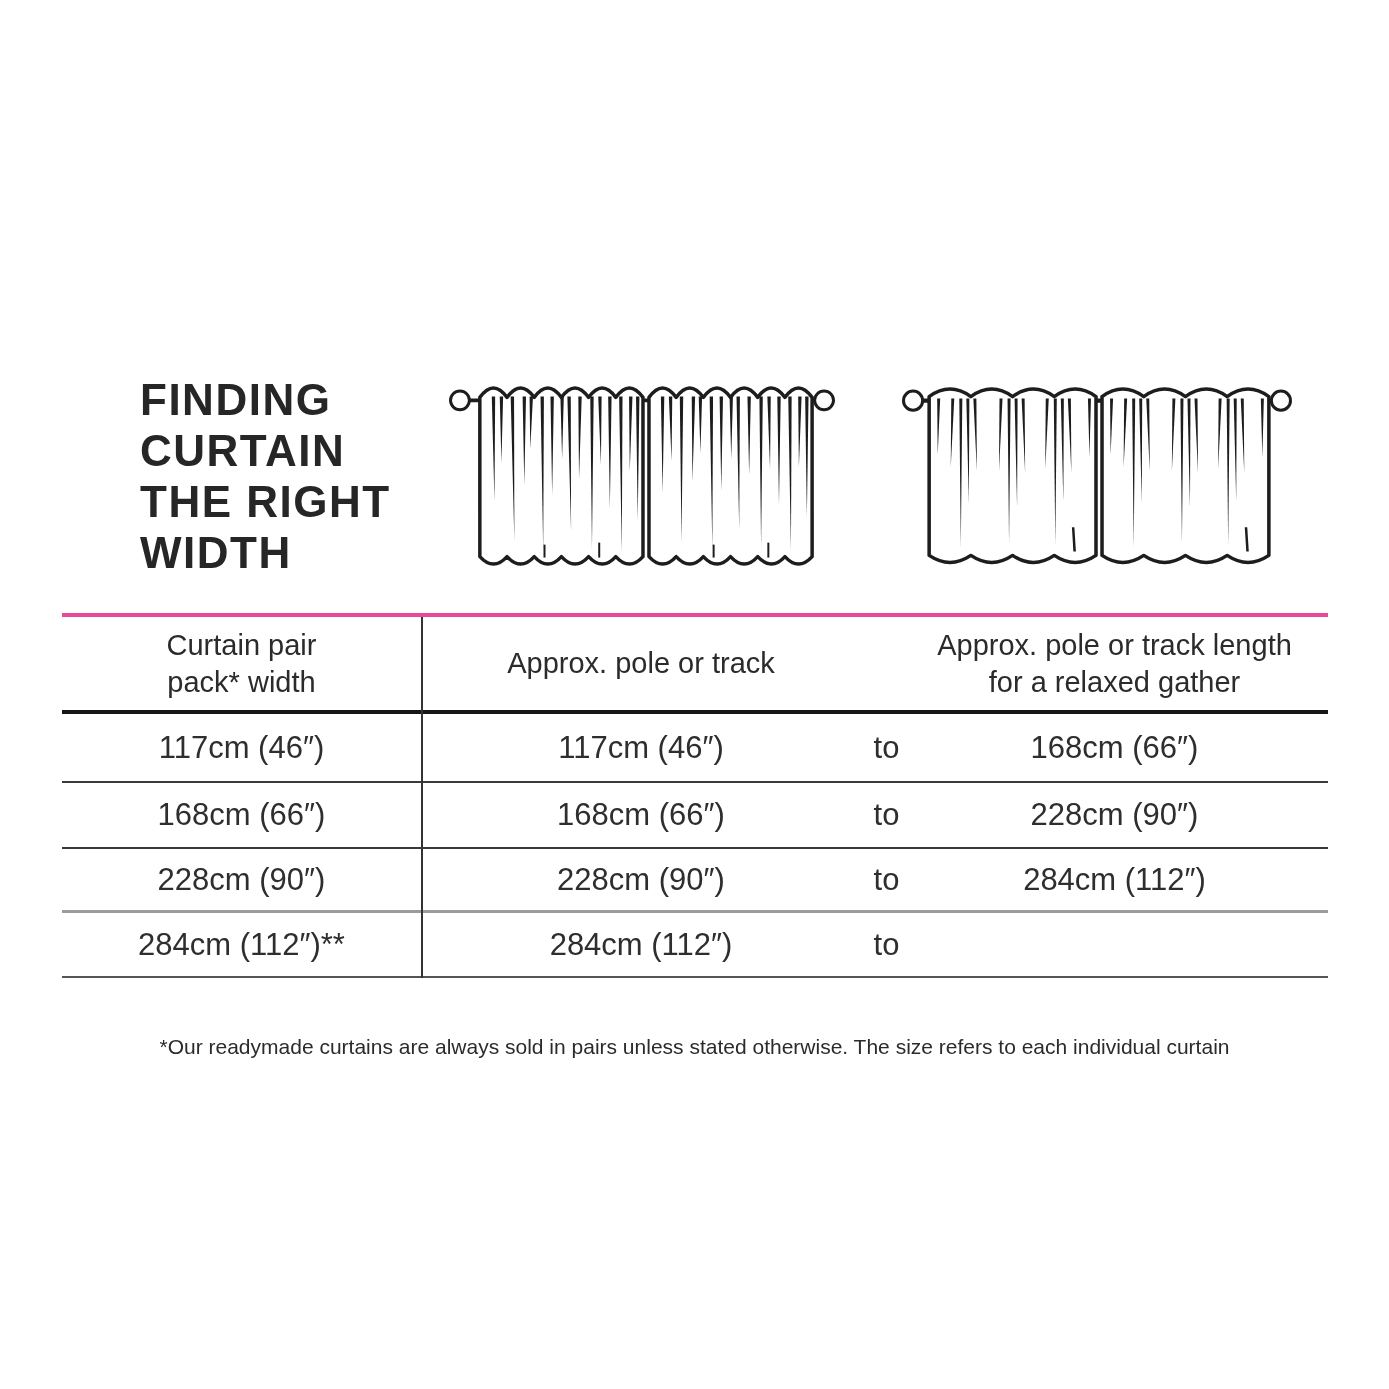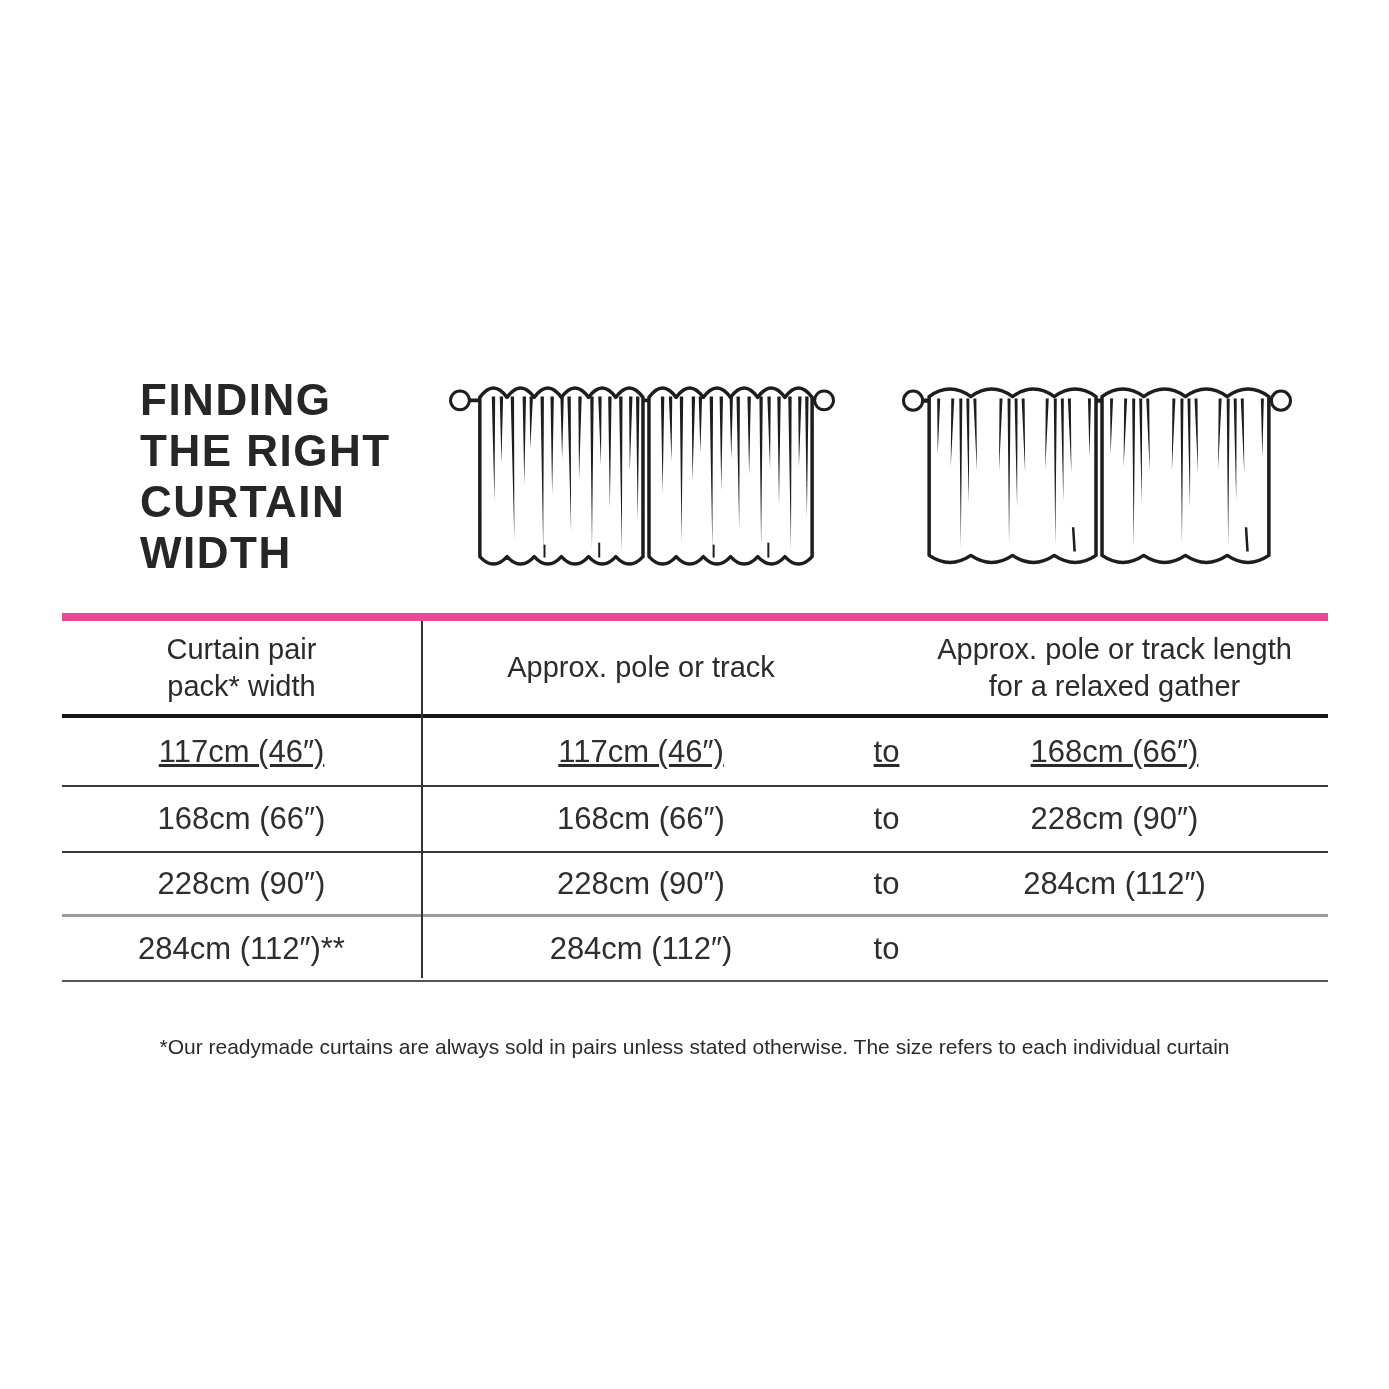--- a/index.html
+++ b/index.html
@@ -13,26 +13,26 @@
     font-size:44px;font-weight:700;letter-spacing:1.5px;line-height:51px;color:#262626;
   }
   
   .curtain-fig{position:absolute;}
   .curtain-fig.full{left:448px;top:372px;width:388px;height:202px;}
   .curtain-fig.relaxed{left:901px;top:374px;width:392px;height:200px;}
   .curtain-fig svg{display:block;width:100%;height:100%;}
   
   .tbl{
     position:absolute;left:62px;top:613px;width:1266px;height:365px;
-    border-top:8px solid #ec4899;box-sizing:border-box;
+    border-top:4px solid #ec4899;box-sizing:border-box;
   }
   .vline{position:absolute;left:359px;top:0;width:2px;height:100%;background:#333;}
   .row{display:grid;grid-template-columns:359px 440px 40px 427px;box-sizing:border-box;}
   .row.header{height:97px;border-bottom:4px solid #161616;}
-  .row.r1{height:69px;border-bottom:2px solid #3a3a3a;text-decoration:underline;}
+  .row.r1{height:69px;border-bottom:2px solid #3a3a3a;}
   .row.r2{height:66px;border-bottom:2px solid #3a3a3a;}
   .row.r3{height:64px;border-bottom:3px solid #9b9b9b;}
   .row.r4{height:65px;border-bottom:2px solid #555;}
   .cell{display:flex;align-items:center;justify-content:center;text-align:center;}
   .hdr{font-size:29px;line-height:37px;color:#2b2b2b;}
   .val{font-size:31px;color:#2e2e2e;}
   .to{font-size:31px;color:#2e2e2e;margin-left:11px;}
   .c1{grid-column:1;}
   .c2{grid-column:2;}
   .c3{grid-column:3;}
@@ -43,22 +43,22 @@
     text-align:center;font-size:21px;line-height:33px;color:#2b2b2b;
   }
 </style>
 </head>
 <body>
 
 <div class="canvas">
 
   <div class="title-block">
     <div>FINDING</div>
+    <div>CURTAIN</div>
     <div>THE RIGHT</div>
-    <div>CURTAIN</div>
     <div>WIDTH</div>
   </div>
 
   <div class="curtain-fig full">
     <svg viewBox="0 0 390 200">
       <g stroke="#1d1d1d" fill="none">
         <line x1="8" y1="27" x2="382" y2="27" stroke-width="4"></line>
       </g>
 
       <path fill="#fff" stroke="#1d1d1d" stroke-width="3.5" stroke-linejoin="round" d="M32,24 q13.67,-19 27.33,0 q13.67,-19 27.33,0 q13.67,-19 27.33,0 q13.67,-19 27.33,0 q13.67,-19 27.33,0 q13.67,-19 27.33,0

